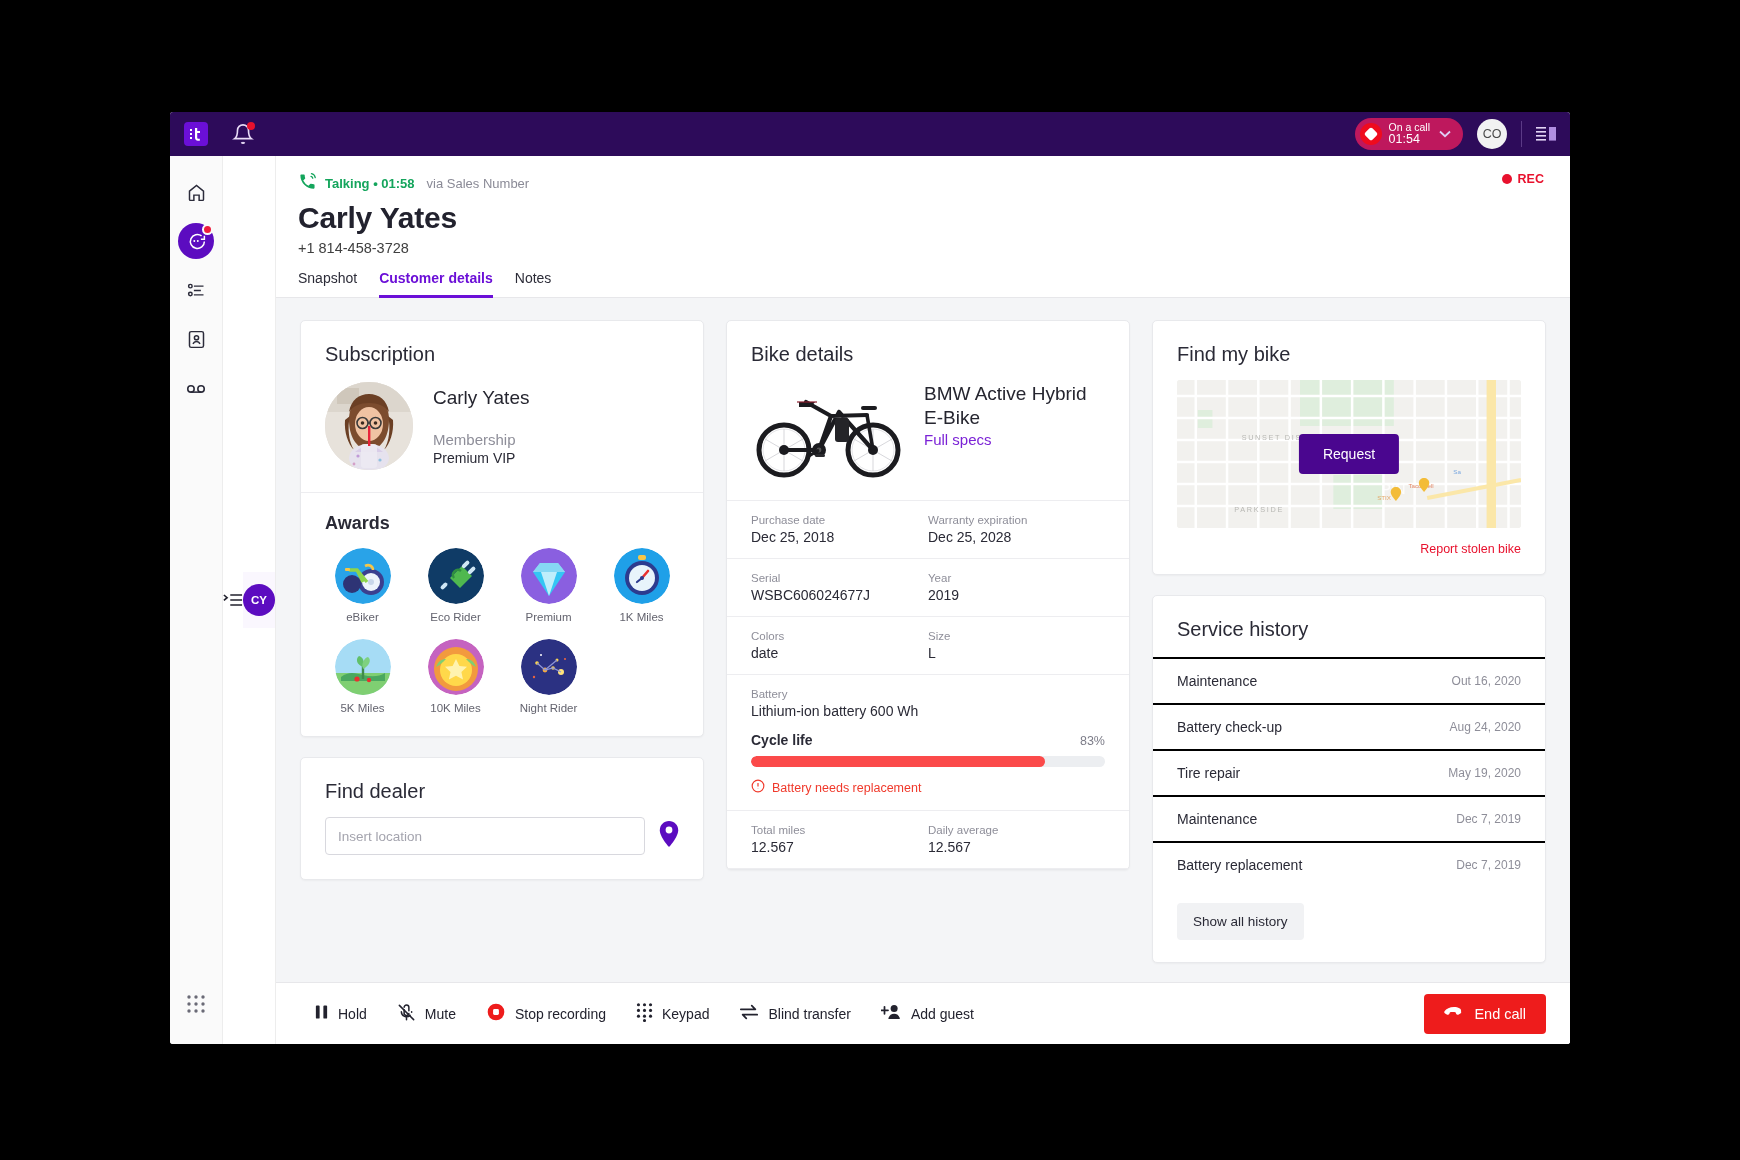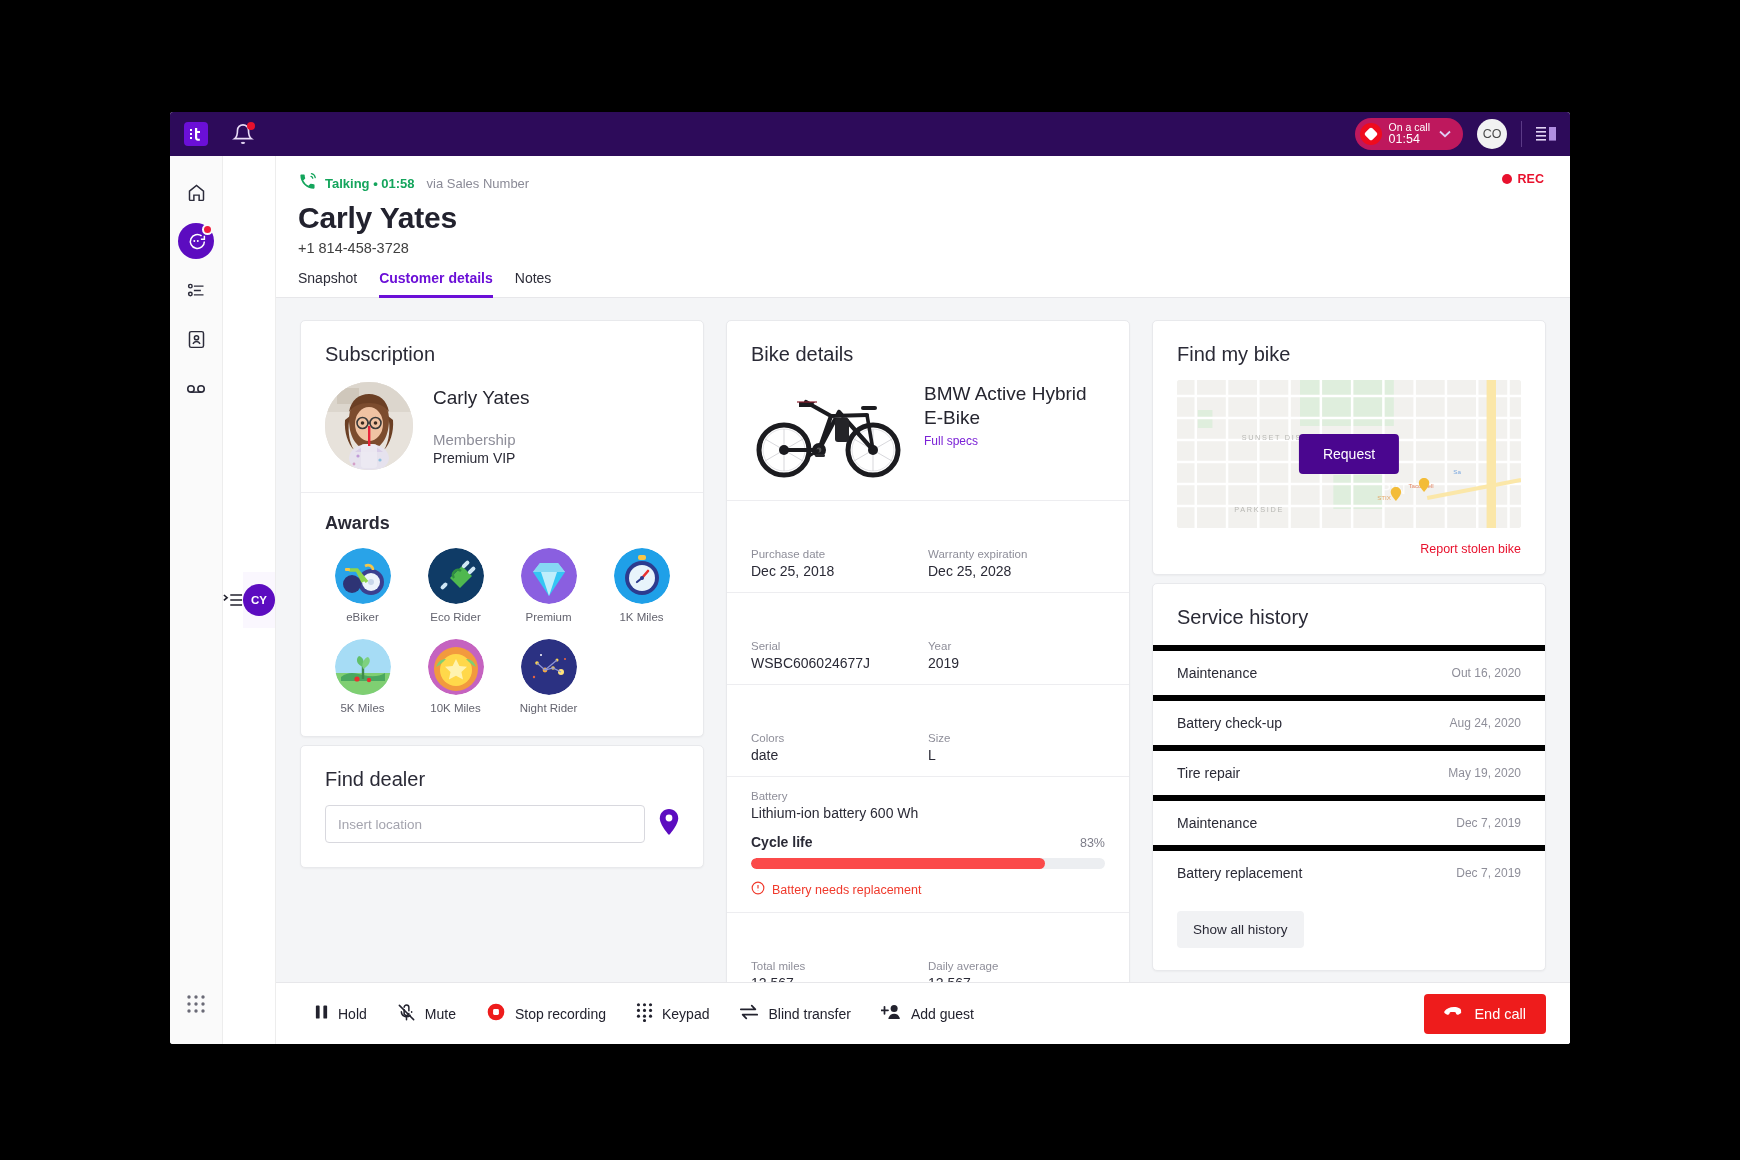--- a/index.html
+++ b/index.html
@@ -150,21 +150,21 @@
   }
   .tab.active { color: #6b0fd7; font-weight: bold; border-bottom-color: #6b0fd7; }
 
   .content {
     flex: 1; background: #f4f5f7;
     padding: 22px 24px 0 24px;
     display: flex; gap: 22px;
     overflow: hidden;
     min-height: 0;
   }
-  .col { display: flex; flex-direction: column; gap: 8px; }
+  .col { display: flex; flex-direction: column; gap: 20px; }
   .col-left { width: 404px; flex: 0 0 404px; }
   .col-mid  { width: 404px; flex: 0 0 404px; }
   .col-right{ flex: 1; }
 
   .card {
     background: #fff;
     border: 1px solid #e8e9ec;
     border-radius: 5px;
     box-shadow: 0 1px 2px rgba(0,0,0,.04);
   }
@@ -197,24 +197,24 @@
     flex: 1; height: 38px; border: 1px solid #d8d8de; border-radius: 4px;
     padding: 0 12px; font-size: 13.5px; color: #2a2a36;
     font-family: "Liberation Sans", sans-serif; background: #fff;
   }
   .dealer-input::placeholder { color: #a4a4ae; }
 
   
   .bike-top { display: flex; gap: 18px; padding: 16px 24px 18px 24px; align-items: flex-start; }
   .bike-img { width: 155px; height: 100px; flex: 0 0 155px; }
   .bike-name { font-size: 19px; color: #25252f; line-height: 1.28; }
-  .full-specs { font-size: 12px; color: #7b22d6; margin-top: 10px; }
+  .full-specs { font-size: 15px; color: #7b22d6; margin-top: 10px; }
 
   .kv-row { display: flex; padding: 13px 24px; }
-  .kv { flex: 1; margin-top: 34px; }
+  .kv { flex: 1; }
   .kv .k { font-size: 11.5px; color: #8e8e99; }
   .kv .v { font-size: 14px; color: #2a2a36; margin-top: 3px; }
 
   .battery-block { padding: 13px 24px 14px 24px; }
   .cycle-row { display: flex; justify-content: space-between; align-items: baseline; margin-top: 13px; }
   .cycle-label { font-size: 14px; font-weight: bold; color: #2a2a36; }
   .cycle-pct { font-size: 12.5px; color: #7c7c88; }
   .bar-bg { height: 11px; border-radius: 6px; background: #eceef1; margin-top: 8px; overflow: hidden; }
   .bar-fill { height: 100%; border-radius: 6px; background: #fb4a4a; }
   .warn { display: flex; align-items: center; gap: 7px; margin-top: 12px; color: #f0392b; font-size: 12.5px; }
@@ -224,21 +224,21 @@
   .map-btn {
     position: absolute; left: 50%; top: 50%; transform: translate(-50%,-50%);
     background: #4a068f; color: #fff; border: none; border-radius: 4px;
     font-size: 14px; padding: 12px 24px; font-family: "Liberation Sans", sans-serif;
   }
   .stolen { text-align: right; color: #e8112d; font-size: 12.5px; padding: 0 24px 18px 24px; margin-top: -10px; }
 
   
   .svc-row {
     display: flex; justify-content: space-between; align-items: center;
-    padding: 14px 24px; border-top: 6px solid #000000;
+    padding: 14px 24px; border-top: 2px solid #000000;
   }
   .svc-name { font-size: 14px; color: #2a2a36; }
   .svc-date { font-size: 12px; color: #8e8e99; }
   .svc-foot { padding: 16px 24px 22px 24px; }
   .show-all {
     background: #f1f2f4; border: none; border-radius: 4px;
     font-size: 13.5px; color: #2a2a36; padding: 11px 16px;
     font-family: "Liberation Sans", sans-serif;
   }
 

